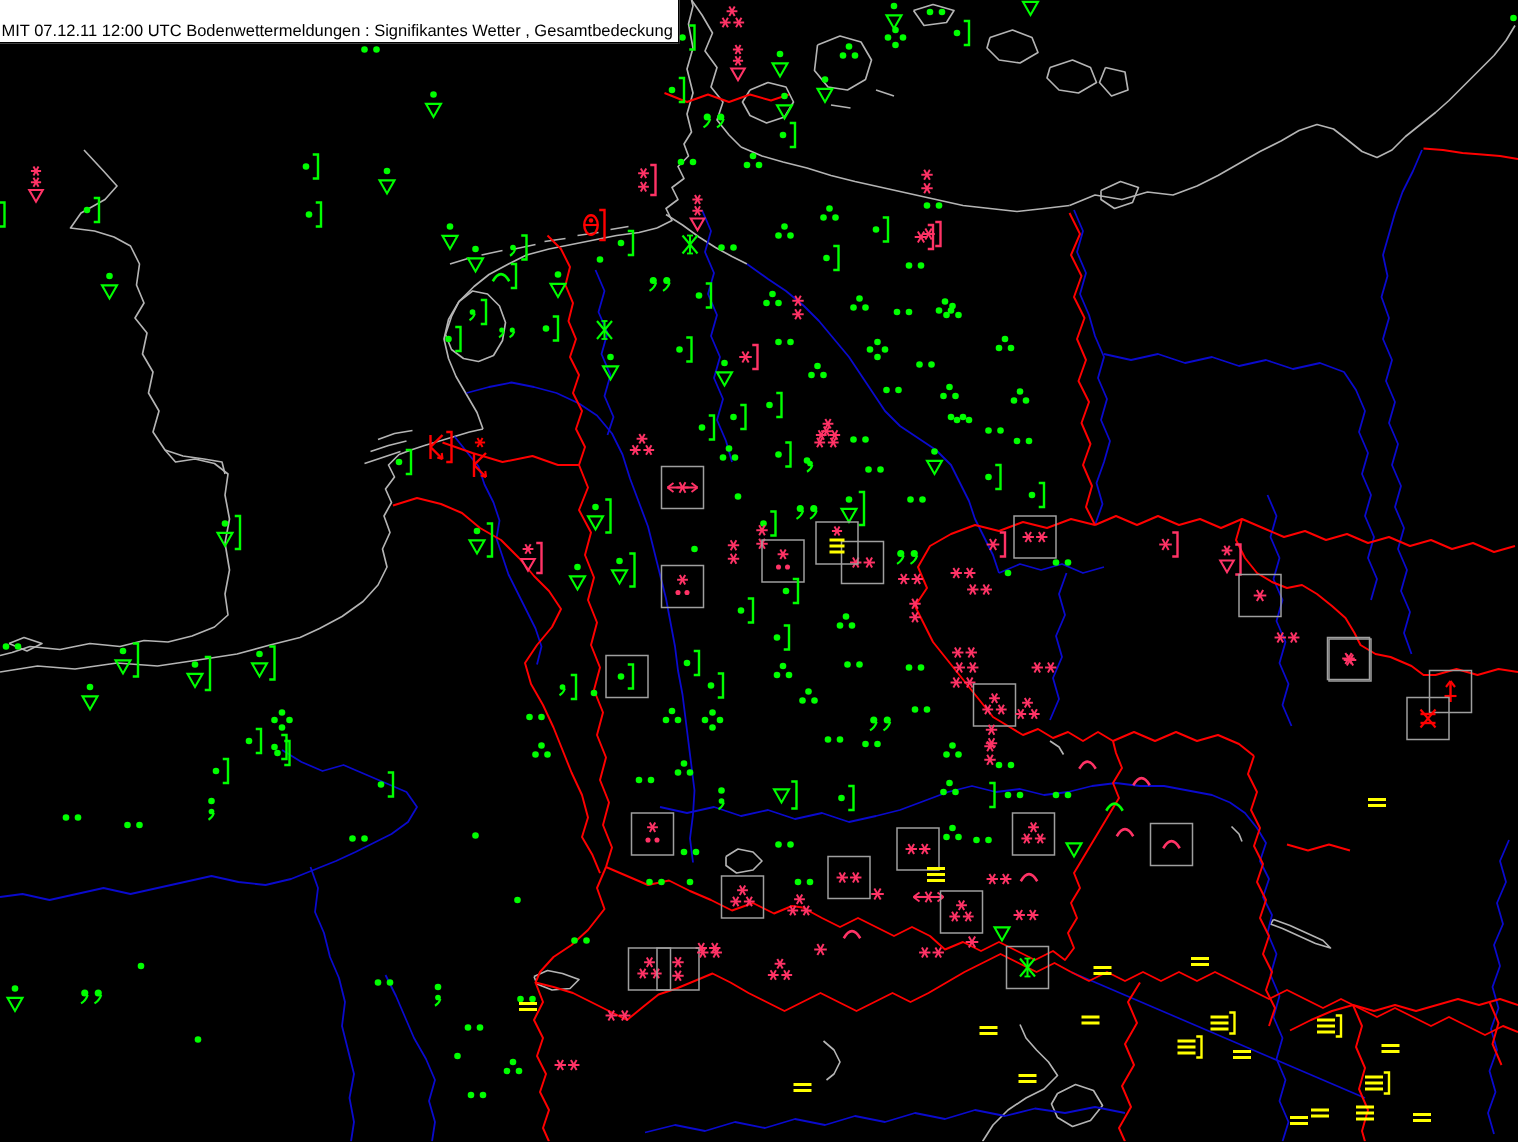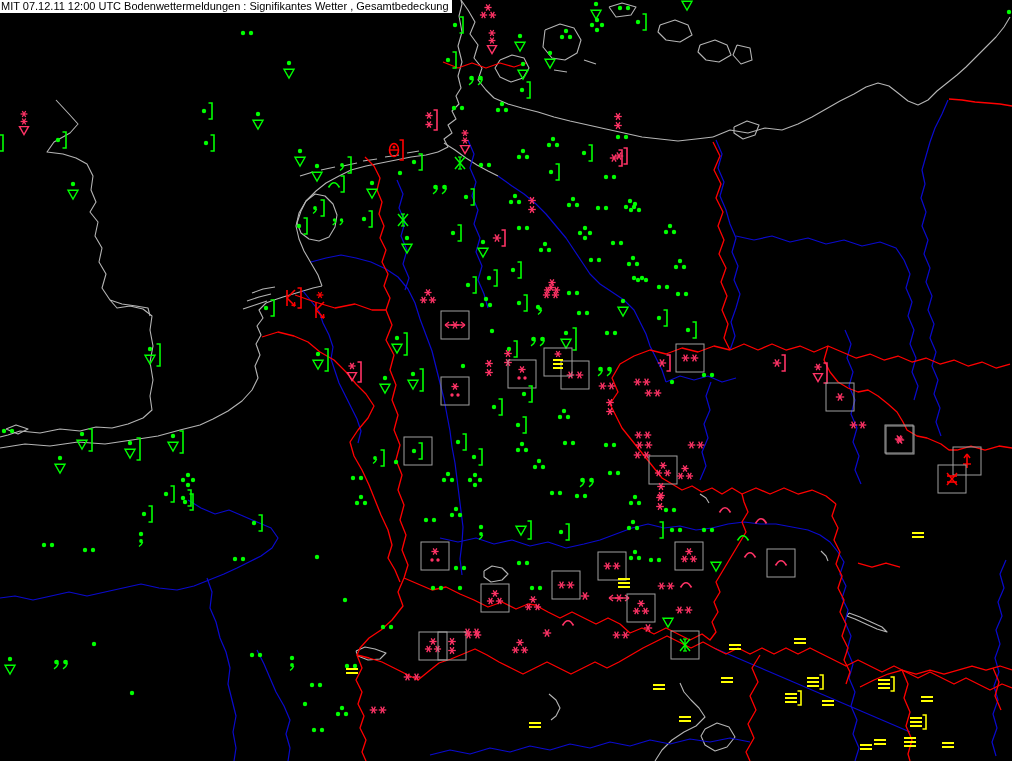--- a/index.html
+++ b/index.html
@@ -3,21 +3,21 @@
 <meta charset="utf-8">
 <style>
   html,body{margin:0;padding:0;background:#000;width:1012px;height:761px;overflow:hidden;}
   #stage{position:relative;width:1012px;height:761px;background:#000;font-family:"Liberation Sans",sans-serif;}
   #map-svg{position:absolute;left:0;top:0;}
   #title-bar{
     position:absolute;left:0;top:0;z-index:5;
     background:#ffffff;color:#000000;
     font-family:"Liberation Sans",sans-serif;
     font-size:11px;line-height:12px;
-    padding:0 3px 1px 1px;
+    padding:15px 3px 1px 1px;
     border-right:1px solid #000;border-bottom:1px solid #000;
     white-space:nowrap;
   }
 </style>
 </head>
 <body>
 
 <div id="stage">
   <svg id="map-svg" width="1012" height="761" viewBox="0 0 1012 761">
       <polyline points="56,100 69,114 78,124 70,133 54,142 47,152 63,154 76,158 87,164 93,176 91,190 96,202 90,212 98,222 95,236 102,248 99,262 106,274 102,288 110,300 117,308 130,306 143,309 152,316 150,330 153,346 150,362 153,380 150,396 152,410 143,418 128,424 112,428 96,427 80,431 60,429 40,433 20,431 8,435 0,437" fill="none" stroke="#b4b4b4" stroke-width="1.1" stroke-linejoin="round"></polyline>

